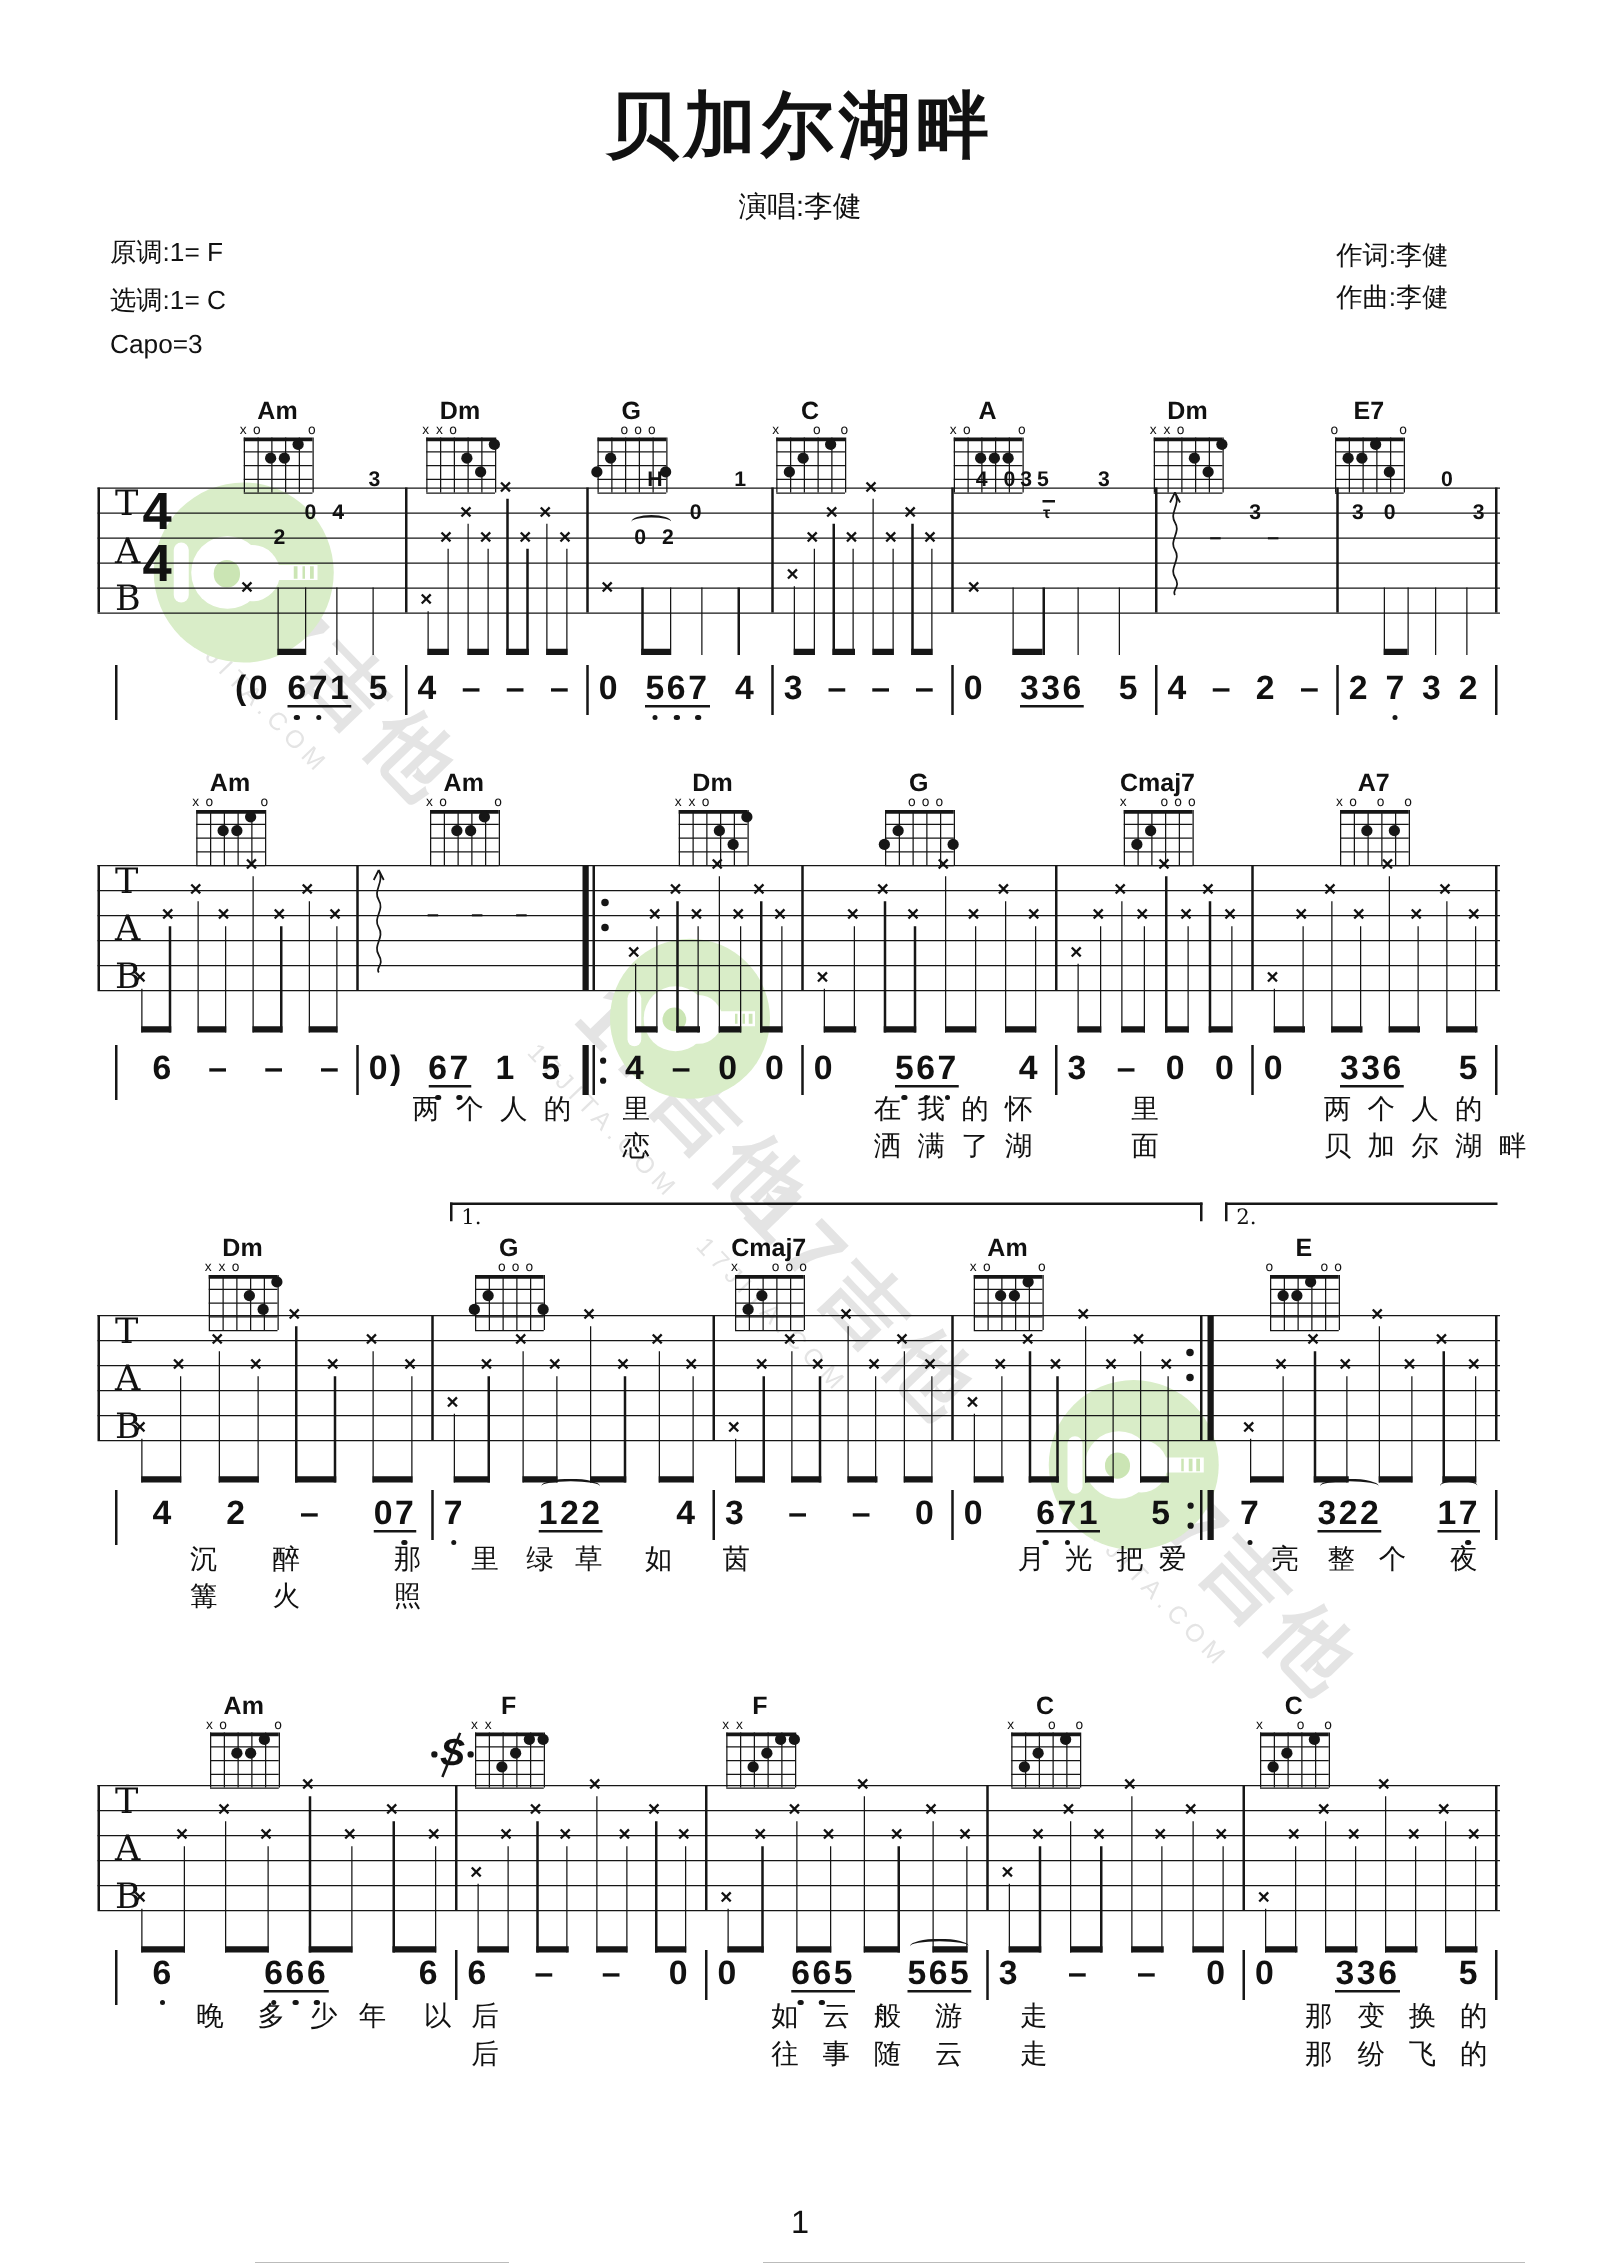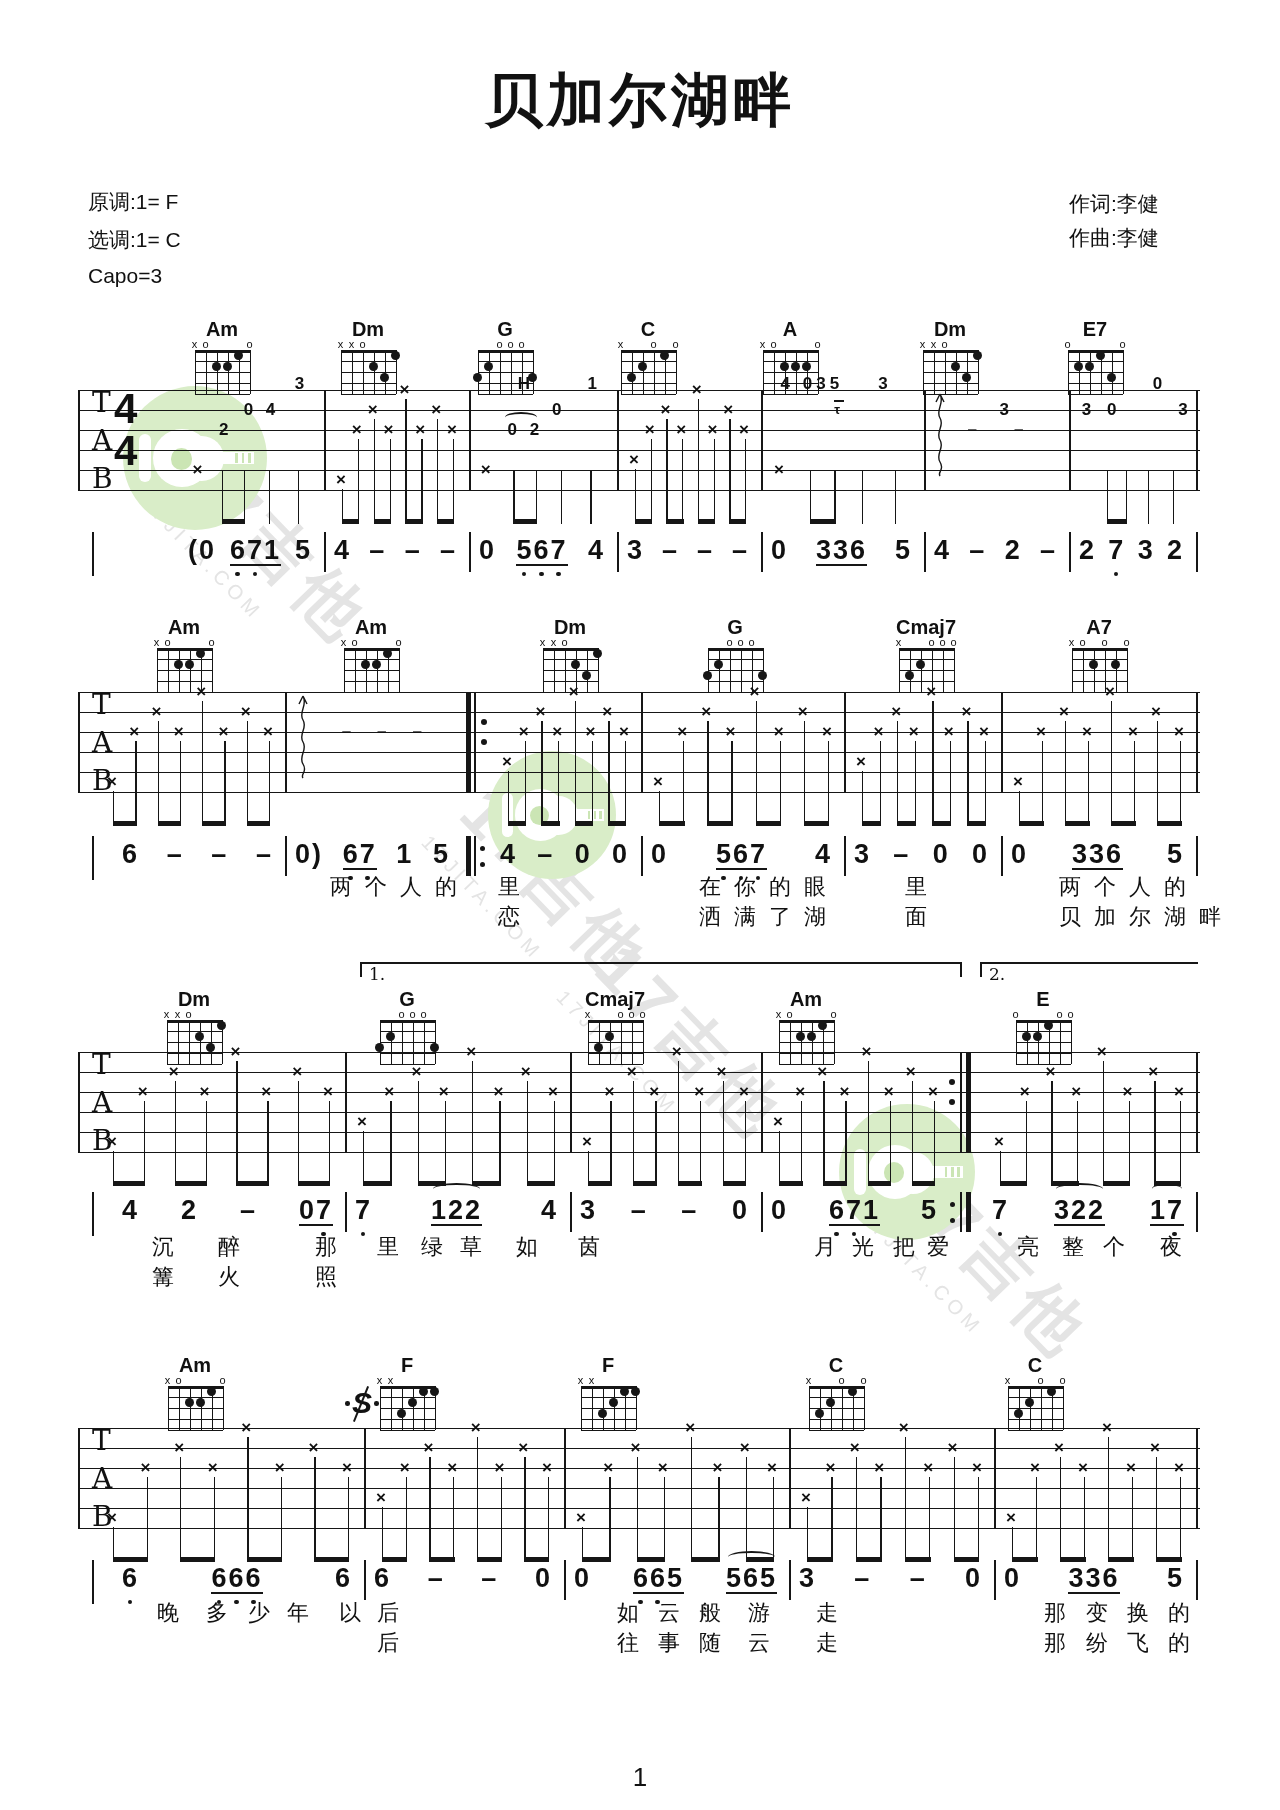--- a/index.html
+++ b/index.html
@@ -14,20 +14,21 @@
   .meta{position:absolute;font-size:21px;}
   #pagenum{position:absolute;left:0;top:1762px;width:1280px;text-align:center;font-size:26px;}
   .wm-big{font-size:66px;font-weight:bold;letter-spacing:8px;white-space:nowrap;}
   .wm-small{font-size:20px;letter-spacing:5px;margin-top:4px;margin-left:-6px;white-space:nowrap;}
 </style>
 </head>
 <body>
 
 <div id="sheet">
   <div id="title">贝加尔湖畔</div>
+  <div id="singer">演唱:李健</div>
   <div class="meta" style="left:88px;top:188px;">原调:1= F</div>
   <div class="meta" style="left:88px;top:226px;">选调:1= C</div>
   <div class="meta" style="left:88px;top:264px;">Capo=3</div>
   <div class="meta" style="left:1069px;top:190px;">作词:李健</div>
   <div class="meta" style="left:1069px;top:224px;">作曲:李健</div>
   <div id="pagenum">1</div>
 <div style="position: absolute; left: 225px; top: 430px; transform: rotate(46deg); transform-origin: left top; color: rgb(228, 228, 228);">
       <div class="wm-big">17吉他</div>
       <div class="wm-small">17JITA.COM</div>
     </div>
@@ -618,21 +619,21 @@
       <span style="position: relative; font-size: 27px; font-weight: bold; line-height: 28px; letter-spacing: 2px;"><span style="position: relative;">0</span></span>
       <span style="position: relative; font-size: 27px; font-weight: bold; line-height: 28px; letter-spacing: 2px;"><span style="position: relative;">0</span></span>
     </div>
     <div style="position: absolute; left: 1011px; top: 840px; width: 173px; height: 34px; display: flex; justify-content: space-between; align-items: flex-start;">
       <span style="position: relative; font-size: 27px; font-weight: bold; line-height: 28px; letter-spacing: 2px;"><span style="position: relative;">0</span></span>
       <span style="position: relative; font-size: 27px; font-weight: bold; line-height: 28px; letter-spacing: 2px; border-bottom: 2.5px solid rgb(22, 22, 22);"><span style="position: relative;">3</span><span style="position: relative;">3</span><span style="position: relative;">6</span></span>
       <span style="position: relative; font-size: 27px; font-weight: bold; line-height: 28px; letter-spacing: 2px;"><span style="position: relative;">5</span></span>
     </div>
     <div style="position: absolute; left: 330px; top: 872px; font-size: 22px; white-space: nowrap; letter-spacing: 13px;">两个人的</div>
     <div style="position: absolute; left: 498px; top: 872px; font-size: 22px; white-space: nowrap;">里</div>
-    <div style="position: absolute; left: 699px; top: 872px; font-size: 22px; white-space: nowrap; letter-spacing: 13px;">在你的眼</div>
+    <div style="position: absolute; left: 699px; top: 872px; font-size: 22px; white-space: nowrap; letter-spacing: 13px;">在我的怀</div>
     <div style="position: absolute; left: 905px; top: 872px; font-size: 22px; white-space: nowrap;">里</div>
     <div style="position: absolute; left: 1059px; top: 872px; font-size: 22px; white-space: nowrap; letter-spacing: 13px;">两个人的</div>
     <div style="position: absolute; left: 498px; top: 902px; font-size: 22px; white-space: nowrap;">恋</div>
     <div style="position: absolute; left: 699px; top: 902px; font-size: 22px; white-space: nowrap; letter-spacing: 13px;">洒满了湖</div>
     <div style="position: absolute; left: 905px; top: 902px; font-size: 22px; white-space: nowrap;">面</div>
     <div style="position: absolute; left: 1059px; top: 902px; font-size: 22px; white-space: nowrap; letter-spacing: 13px;">贝加尔湖畔</div>
     <div style="position: absolute; left: 360px; top: 962px; width: 598px; height: 13px; border-top: 2px solid rgb(22, 22, 22); border-left: 2px solid rgb(22, 22, 22); border-right: 2px solid rgb(22, 22, 22);"></div>
     <div style="position: absolute; left: 369px; top: 964px; font-size: 17px; font-family: &quot;DejaVu Serif&quot;, serif;">1.</div>
     <div style="position: absolute; left: 980px; top: 962px; width: 216px; height: 13px; border-top: 2px solid rgb(22, 22, 22); border-left: 2px solid rgb(22, 22, 22);"></div>
     <div style="position: absolute; left: 989px; top: 964px; font-size: 17px; font-family: &quot;DejaVu Serif&quot;, serif;">2.</div>

